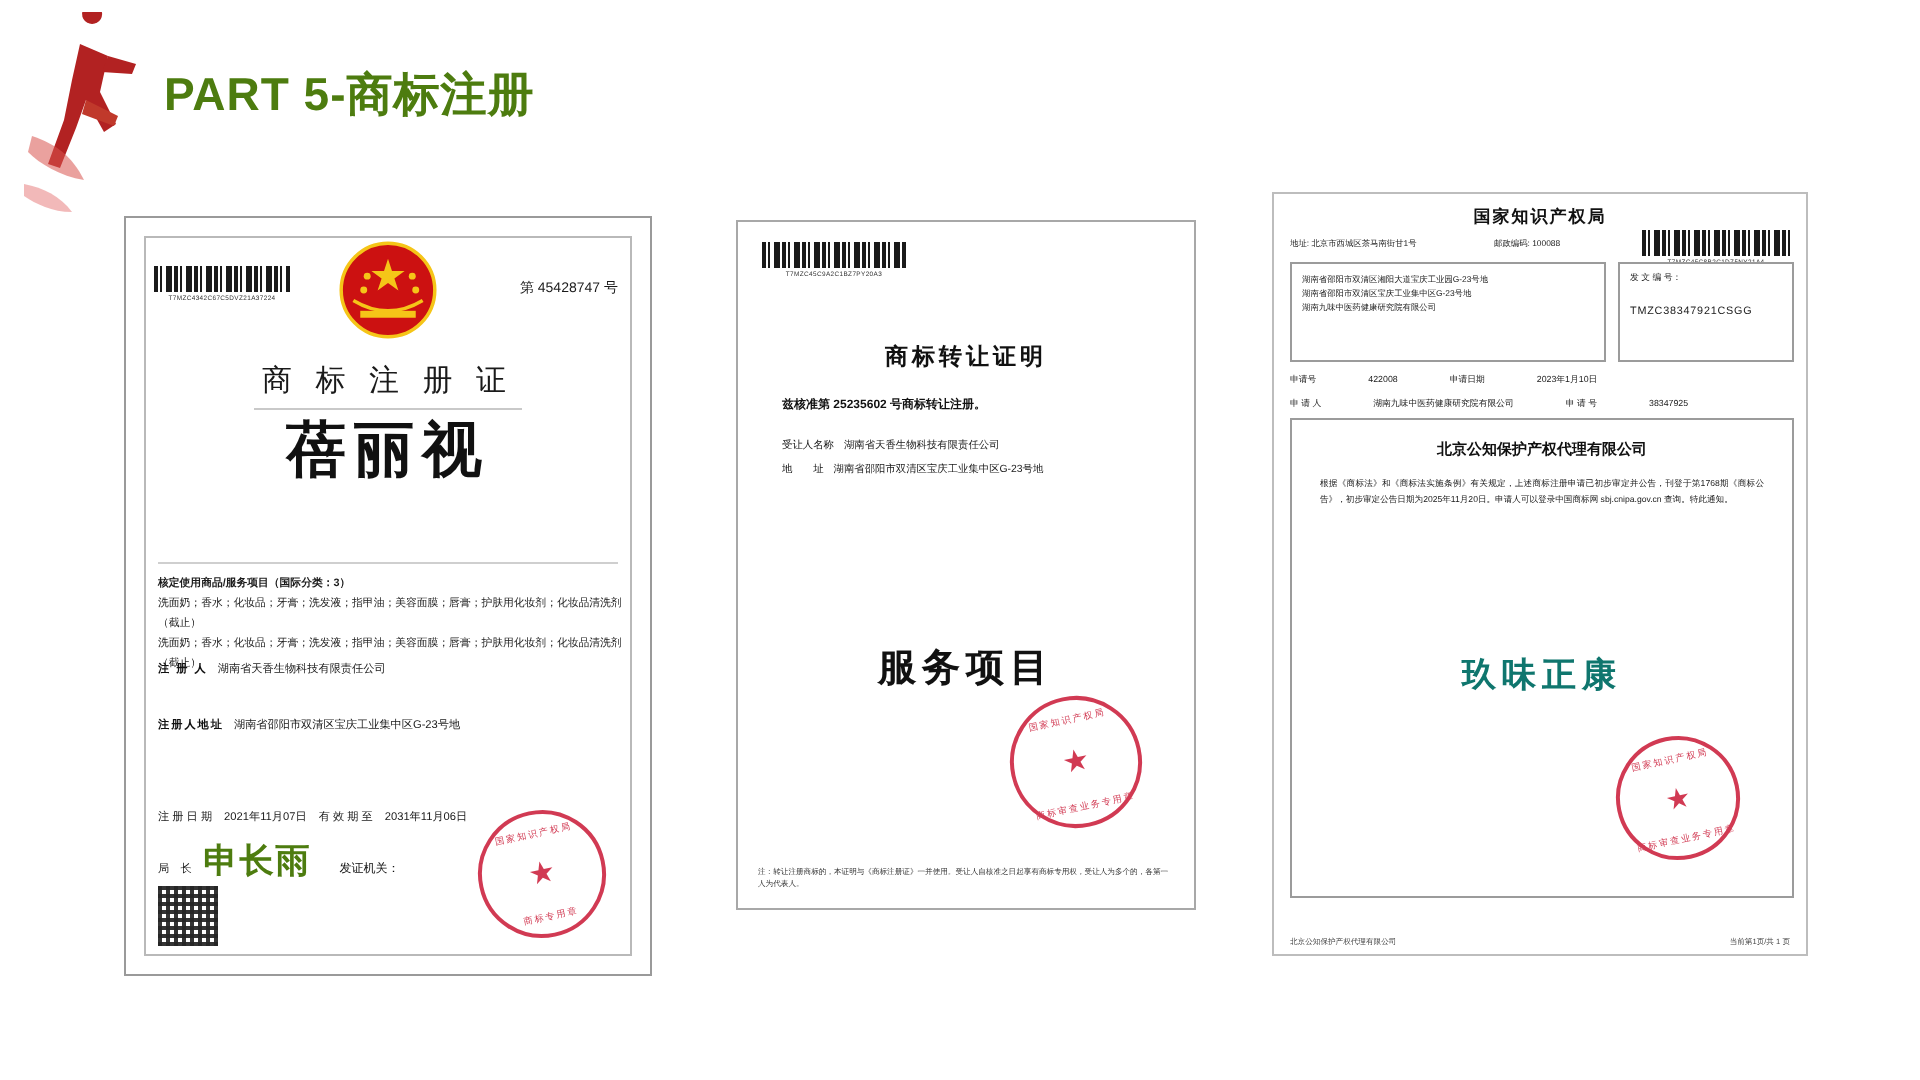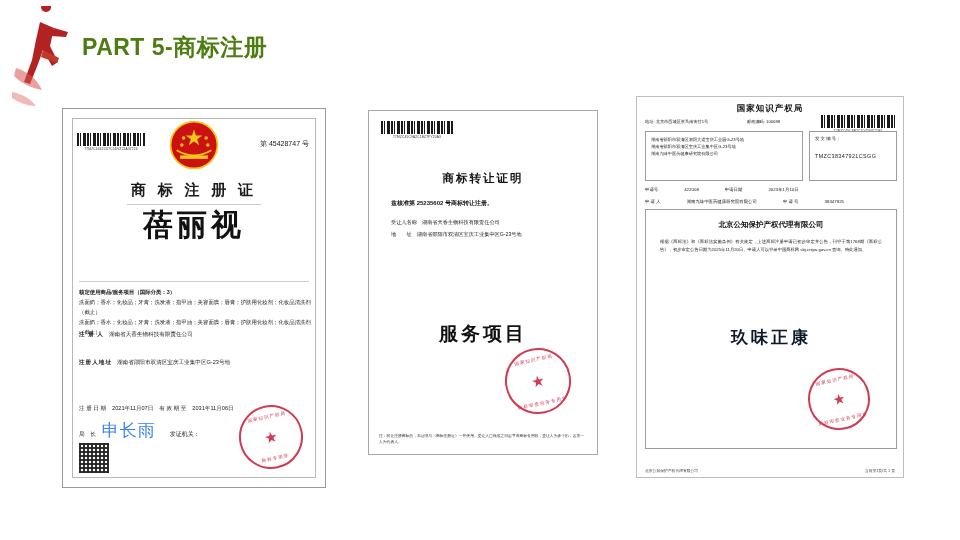--- a/index.html
+++ b/index.html
@@ -90,21 +90,21 @@
     right: 16px; top: 30px;
     font-size: 7px;
     color: #1a1a1a;
     white-space: nowrap;
   }
   .c1-title {
     position: absolute;
     left: 0; right: 0; top: 72px;
     text-align: center;
     font-size: 15px;
-    font-weight: bold;
+    font-weight: normal;
     color: #1a1a1a;
     letter-spacing: 4px;
     font-family: "Liberation Serif", serif;
   }
   .c1-rule {
     position: absolute;
     left: 64px; right: 64px; top: 95px;
     border-top: 1px solid #c9c9c9;
   }
   .c1-mark {
@@ -146,22 +146,22 @@
     color: #1a1a1a;
   }
   #c1-owner { top: 222px; }
   #c1-addr  { top: 250px; }
   #c1-dates { top: 296px; }
   #c1-sign  { top: 310px; }
   .c1-datefield { display: flex; gap: 6px; align-items: baseline; }
   .sig-han {
     font-family: "Liberation Serif", serif;
     font-size: 17px;
-    font-weight: normal;
-    color: #3b82f6;
+    font-weight: bold;
+    color: #4d7c0f;
     letter-spacing: 1px;
   }
   .issuer {
     font-size: 6px;
     color: #111;
     margin-left: 8px;
   }
   .qr {
     position: absolute;
     left: 16px; bottom: 14px;
@@ -346,21 +346,21 @@
     line-height: 1.85;
     color: #1a1a1a;
     text-align: justify;
   }
   .c3-mark {
     position: absolute;
     left: 0; right: 0; top: 116px;
     text-align: center;
     font-size: 17px;
     font-weight: bold;
-    color: #0f172a;
+    color: #0f766e;
     letter-spacing: 3px;
     font-family: "Liberation Serif", serif;
   }
   #c3-seal {
     right: 26px; bottom: 18px;
     width: 58px; height: 58px;
   }
   #c3-seal .seal-star { font-size: 14px; }
   .c3-footer {
     position: absolute;

